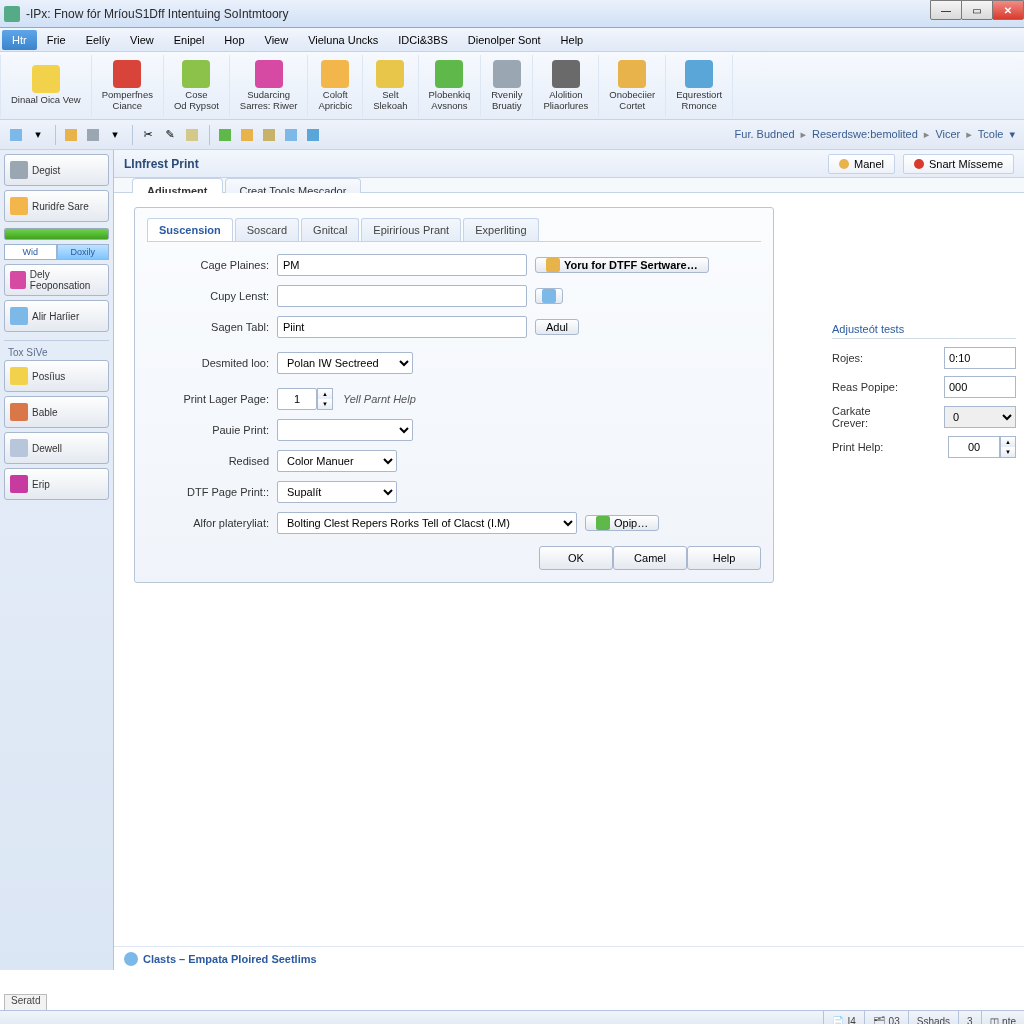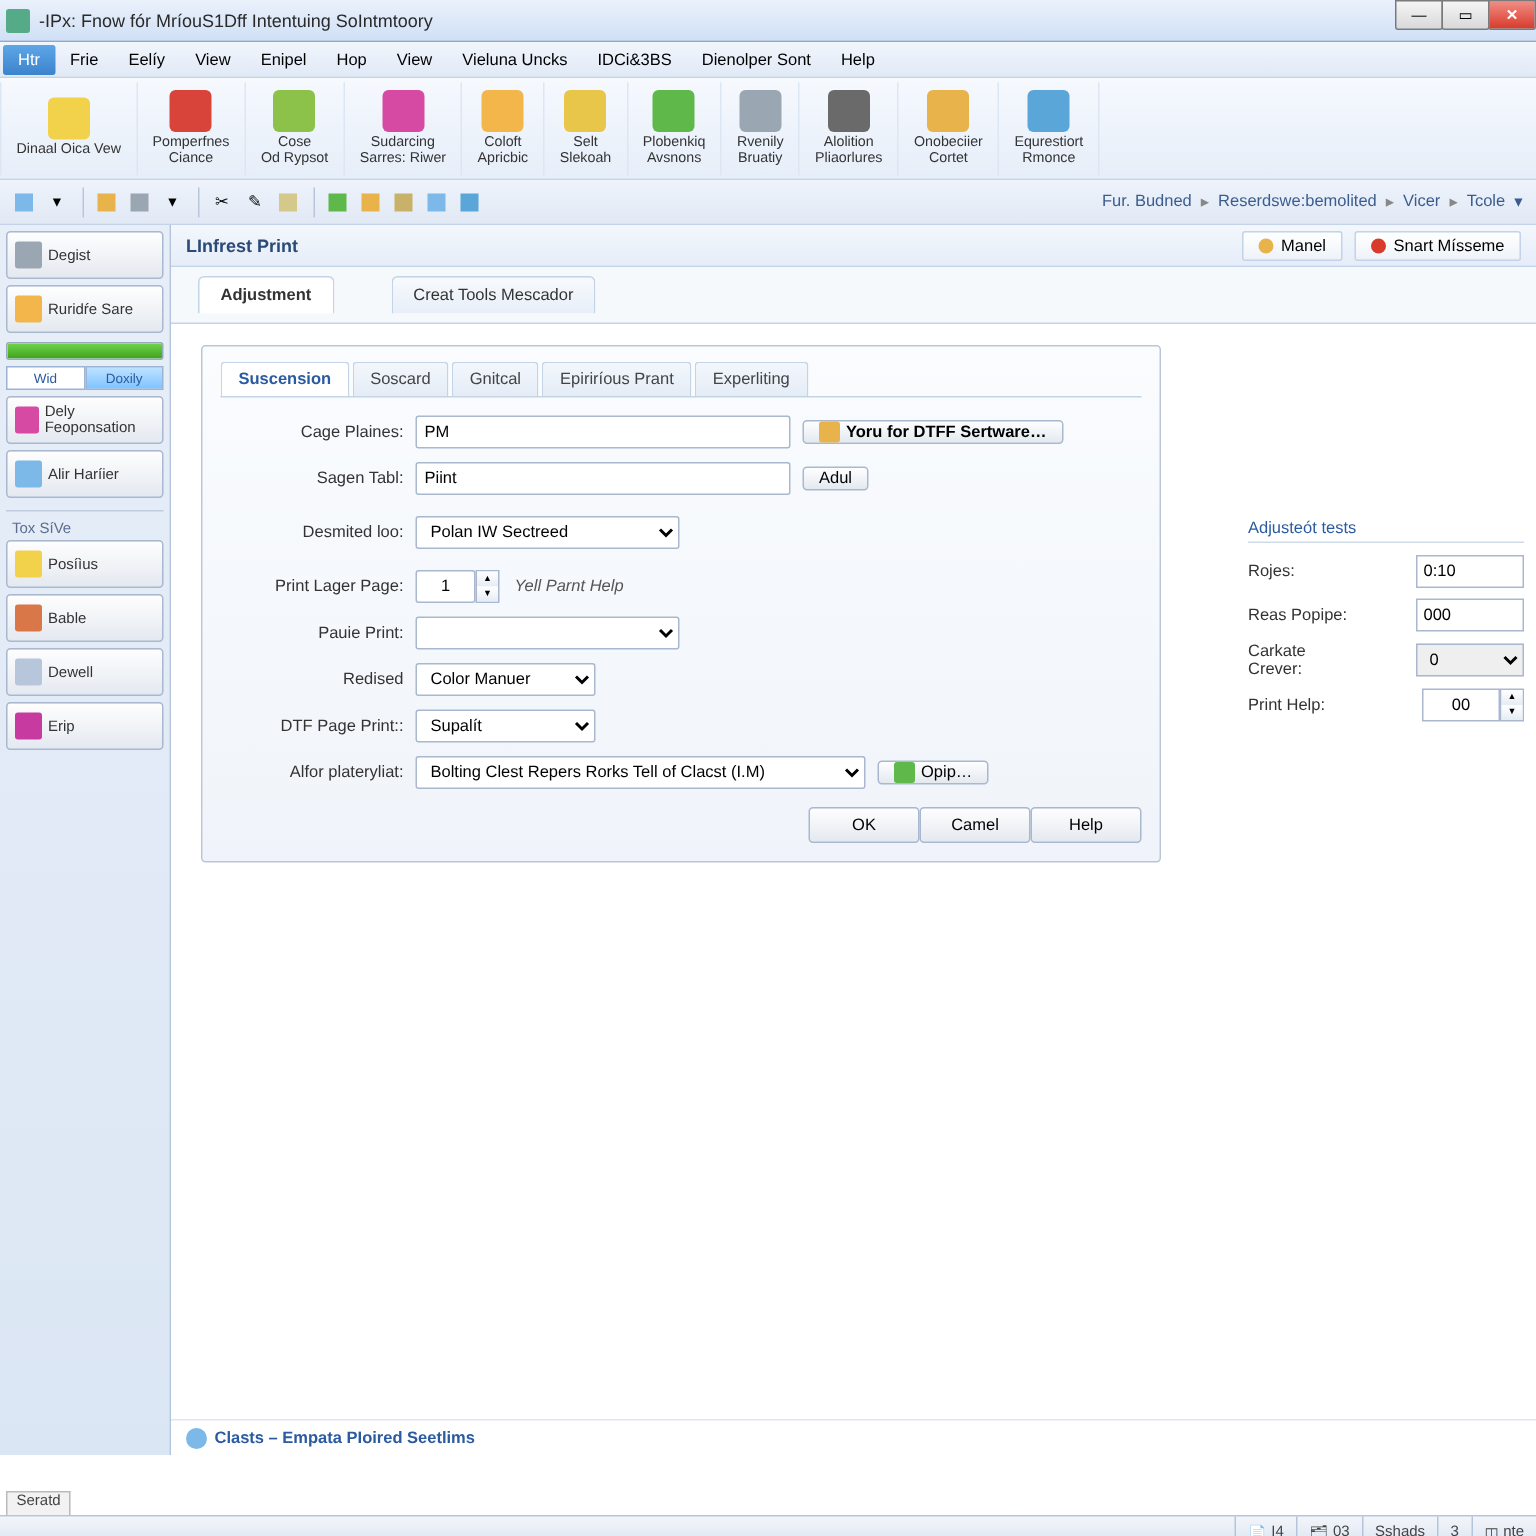--- a/index.html
+++ b/index.html
@@ -51,40 +51,40 @@
 .content { flex: 1; display: flex; flex-direction: column; }
 
 
 .pageheader { height: 28px; display: flex; align-items: center; background: linear-gradient(#f3f7fd,#e6edf8); border-bottom: 1px solid #c4d3e8; padding: 0 10px; }
 .pageheader .ph-title { font-size: 12px; color: #2a4a77; font-weight: bold; }
 .ph-right { margin-left: auto; display: flex; align-items: center; }
 .ph-chip { background: linear-gradient(#fff,#eef2f8); border: 1px solid #c4d3e8; padding: 3px 10px; border-radius: 2px; margin-left: 8px; display: flex; align-items: center; }
 .ph-chip .dot { width: 10px; height: 10px; border-radius: 50%; margin-right: 5px; }
 
 
-.maintabs { height: 38px; display: flex; align-items: center; padding-left: 18px; border-bottom: 1px solid #c4d3e8; background: #f6f9fc; gap: 36px; }
+.maintabs { height: 15px; display: flex; align-items: flex-start; padding-left: 18px; border-bottom: 1px solid #c4d3e8; background: #f6f9fc; }
 .maintab { padding: 6px 14px; border: 1px solid #c4d3e8; border-bottom: none; background: linear-gradient(#f7fafd,#e7eef8); border-radius: 4px 4px 0 0; margin-right: 2px; font-size: 11px; color: #333; }
 .maintab.active { background: #fff; font-weight: bold; }
 
 
 .bodysplit { flex: 1; display: flex; background: #fff; }
 .formarea { flex: 1; padding: 14px 20px; position: relative; }
 .rightpanel { width: 200px; padding: 10px 8px; }
 
 
 .panel { border: 1px solid #b9c6d8; border-radius: 3px; background: linear-gradient(#fafcfe,#f0f4fa); padding: 10px 12px 12px 12px; width: 640px; }
 .subtabs { display: flex; border-bottom: 1px solid #c4d3e8; margin-bottom: 12px; }
 .subtab { padding: 5px 11px; border: 1px solid #c4d3e8; border-bottom: none; background: linear-gradient(#f3f7fc,#e4ecf6); border-radius: 3px 3px 0 0; margin-right: 2px; font-size: 11px; color: #444; }
 .subtab.active { background: #fff; color: #2a5aa0; font-weight: bold; }
 
 .formrow { display: flex; align-items: center; margin-bottom: 9px; }
 .formrow label { width: 130px; text-align: right; padding-right: 8px; font-size: 11px; color: #333; }
 .formrow input[type=text], .formrow select { height: 22px; border: 1px solid #a9b8cf; border-radius: 2px; padding: 0 5px; font-size: 11px; background: #fff; }
 .formrow .wide { width: 250px; }
-.formrow .med { width: 176px; }
+.formrow .med { width: 136px; }
 .inline-btn { height: 16px; padding: 0 10px; background: linear-gradient(#fefefe,#e4e9f0); border: 1px solid #a9b8cf; border-radius: 3px; margin-left: 8px; font-size: 11px; display: inline-flex; align-items: center; }
 .inline-btn .bic { width: 14px; height: 14px; margin-right: 4px; border-radius: 2px; }
 .spinner { display: inline-flex; align-items: center; }
 .spinner input { width: 40px; height: 22px; border: 1px solid #a9b8cf; border-right: none; text-align: center; font-size: 11px; }
 .spinner .spin-btns { display: flex; flex-direction: column; border: 1px solid #a9b8cf; }
 .spinner .spin-btns div { width: 14px; height: 10px; background: linear-gradient(#fff,#e6ecf4); font-size: 6px; text-align: center; line-height: 10px; }
 .helptext { margin-left: 10px; font-size: 11px; color: #555; font-style: italic; }
 .dlg-buttons { display: flex; justify-content: flex-end; margin-top: 12px; gap: 0; }
 .dlg-buttons button { width: 74px; height: 24px; background: linear-gradient(#fefefe,#e4e9f0); border: 1px solid #a9b8cf; border-radius: 3px; font-size: 11px; }
 
@@ -312,20 +312,27 @@
 
           <div class="formrow">
             <label>Cage Plaines:</label>
             <input type="text" class="wide" value="PM" style="">
             <span class="inline-btn">
               <span class="bic" style="background:#e8b34a"></span>
               <span style="font-weight:bold">Yoru for DTFF Sertware…</span>
             </span>
           </div>
 
+          <div class="formrow">
+            <label>Cupy Lenst:</label>
+            <input type="text" class="wide" value="" style="">
+            <span class="inline-btn" style="padding:0 6px">
+              <span class="bic" style="background:#7db9e8;margin:0"></span>
+            </span>
+          </div>
 
           <div class="formrow">
             <label>Sagen Tabl:</label>
             <input type="text" class="wide" value="Piint" style="">
             <span class="inline-btn">
                 <span>Adul</span>
               </span>
           </div>
 
           <div class="formrow" style="margin-top:14px">

